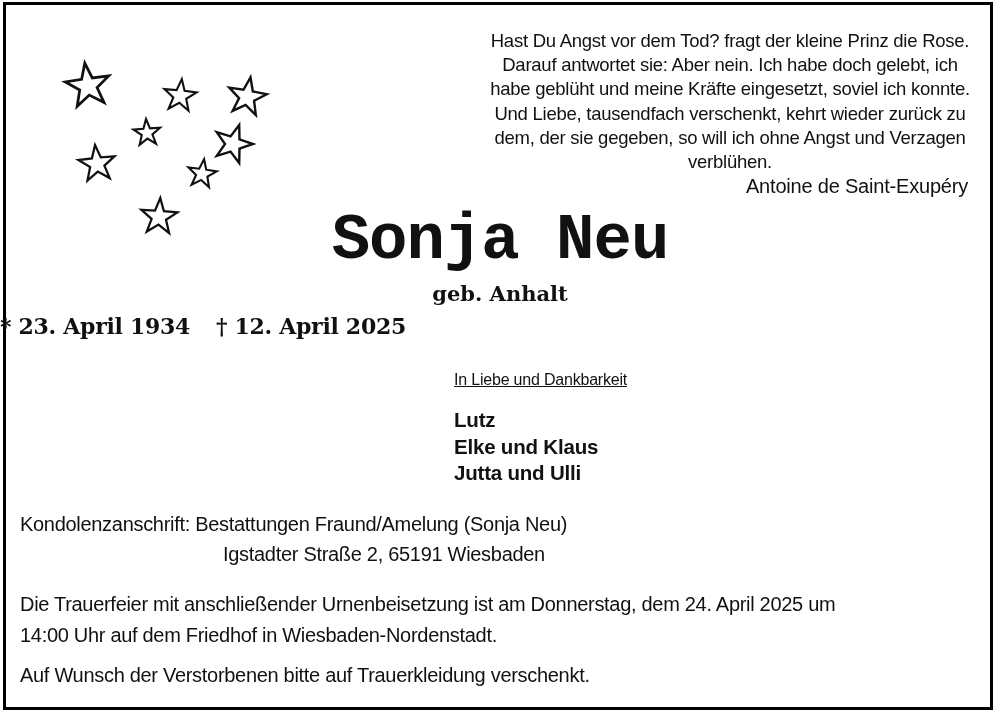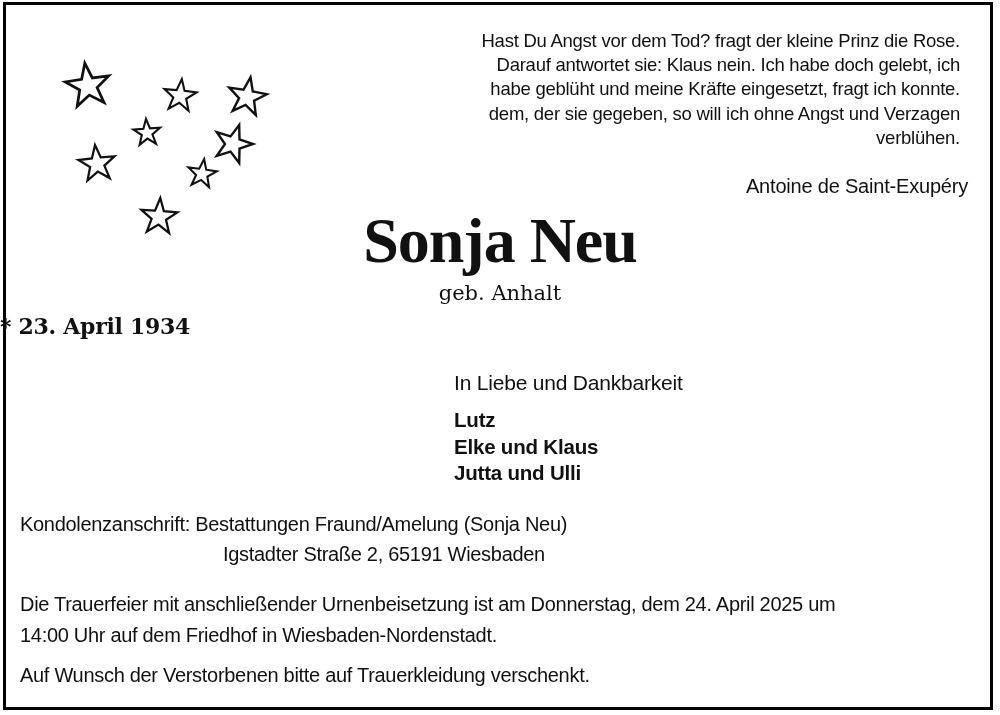--- a/index.html
+++ b/index.html
@@ -24,75 +24,76 @@
   .stars-svg {
     position: absolute;
     left: 0; top: 0;
     width: 1000px; height: 715px;
     pointer-events: none;
   }
 
   
   .quote {
     position: absolute;
-    left: 440px; top: 29px;
+    left: 470px; top: 29px;
     width: 520px;
     font-size: 18.5px;
     letter-spacing: -0.25px;
     line-height: 24.2px;
-    text-align: right;
+    text-align: center;
     white-space: nowrap;
   }
   .quote-attr {
     position: absolute;
     left: 451px; top: 175px;
     width: 517px;
     text-align: right;
     font-size: 20px;
     letter-spacing: -0.2px;
   }
 
   
   .deceased-name {
     position: absolute;
     left: 0; top: 205px;
     width: 1000px;
     text-align: center;
-    font-family: Liberation Serif, serif;
+    font-family: Liberation Mono, monospace;
     font-weight: bold;
     font-size: 64px;
     line-height: 72px;
     letter-spacing: -1px;
   }
   .birth-name {
     position: absolute;
     left: 0; top: 281px;
     width: 1000px;
     text-align: center;
     font-family: "DejaVu Serif", serif;
-    font-weight: normal;
+    font-weight: bold;
     font-size: 21px;
   }
   .life-dates {
     position: absolute;
     left: 0; top: 313px;
     width: 1000px;
     display: flex;
     gap: 26px;
     font-family: "DejaVu Serif", serif;
     font-weight: bold;
     font-size: 22px;
     letter-spacing: -0.3px;
   }
 
   .farewell-intro {
     position: absolute;
     left: 454px; top: 371px;
-    font-size: 21px;
+    font-size: 16px;
     letter-spacing: -0.2px;
+    text-decoration: underline;
   }
   .mourners {
     position: absolute;
     left: 454px; top: 407px;
     font-size: 20.5px;
     font-weight: bold;
     letter-spacing: -0.2px;
     line-height: 26.5px;
   }
 
@@ -139,32 +140,34 @@
       <polygon points="250.5,77.3 252.8,91.4 266.8,94.2 254.1,100.8 255.8,115.0 245.6,104.9 232.6,110.9 239.1,98.1 229.3,87.6 243.5,89.8" fill="#ffffff" stroke="#111111" stroke-width="2.40" stroke-linejoin="miter"></polygon>
       <polygon points="146.0,119.0 150.0,128.3 160.0,127.8 152.4,134.4 156.0,143.7 147.4,138.6 139.6,144.9 141.8,135.1 133.4,129.6 143.4,128.7" fill="#ffffff" stroke="#111111" stroke-width="2.10" stroke-linejoin="miter"></polygon>
       <polygon points="239.2,125.0 239.5,139.3 253.0,144.0 239.5,148.7 239.2,163.0 230.5,151.6 216.8,155.8 225.0,144.0 216.8,132.2 230.5,136.4" fill="#ffffff" stroke="#111111" stroke-width="2.40" stroke-linejoin="miter"></polygon>
       <polygon points="95.0,145.1 100.8,157.4 114.4,156.3 104.4,165.6 109.7,178.1 97.8,171.6 87.5,180.5 90.1,167.1 78.4,160.0 91.9,158.4" fill="#ffffff" stroke="#111111" stroke-width="2.28" stroke-linejoin="miter"></polygon>
       <polygon points="204.1,159.1 206.2,169.7 216.8,171.4 207.4,176.6 209.0,187.2 201.2,179.9 191.6,184.8 196.1,175.0 188.5,167.4 199.2,168.7" fill="#ffffff" stroke="#111111" stroke-width="2.10" stroke-linejoin="miter"></polygon>
       <polygon points="160.3,198.0 163.9,211.2 177.4,212.4 166.0,219.8 169.1,233.1 158.5,224.6 146.8,231.6 151.6,218.8 141.4,209.9 155.0,210.6" fill="#ffffff" stroke="#111111" stroke-width="2.28" stroke-linejoin="miter"></polygon>
     </svg>
 
   <div class="quote">
     <div>Hast Du Angst vor dem Tod? fragt der kleine Prinz die Rose.</div>
-    <div>Darauf antwortet sie: Klaus nein. Ich habe doch gelebt, ich</div>
-    <div>habe geblüht und meine Kräfte eingesetzt, fragt ich konnte.</div>
+    <div>Darauf antwortet sie: Aber nein. Ich habe doch gelebt, ich</div>
+    <div>habe geblüht und meine Kräfte eingesetzt, soviel ich konnte.</div>
+    <div>Und Liebe, tausendfach verschenkt, kehrt wieder zurück zu</div>
     <div>dem, der sie gegeben, so will ich ohne Angst und Verzagen</div>
     <div>verblühen.</div>
   </div>
   <div class="quote-attr">Antoine de Saint-Exupéry</div>
 
   <h1 class="deceased-name">Sonja Neu</h1>
   <div class="birth-name">geb. Anhalt</div>
 
   <div class="life-dates">
     <span>* 23. April 1934</span>
+    <span>† 12. April 2025</span>
   </div>
 
   <div class="farewell-intro">In Liebe und Dankbarkeit</div>
 
   <div class="mourners">
     <div>Lutz</div>
     <div>Elke und Klaus</div>
     <div>Jutta und Ulli</div>
   </div>
 

